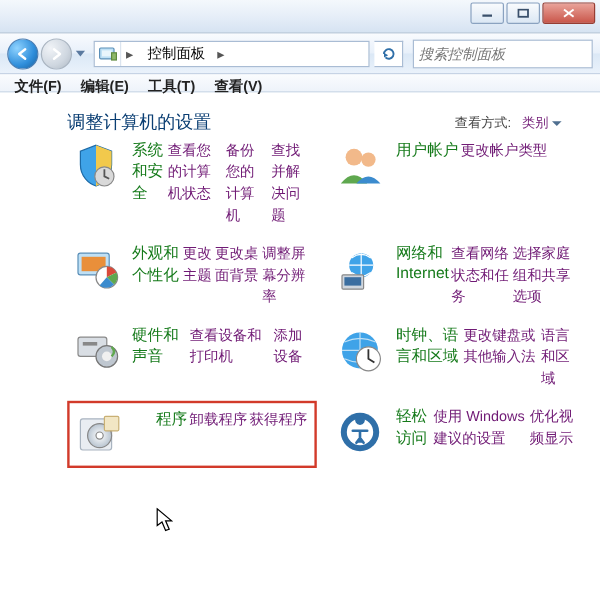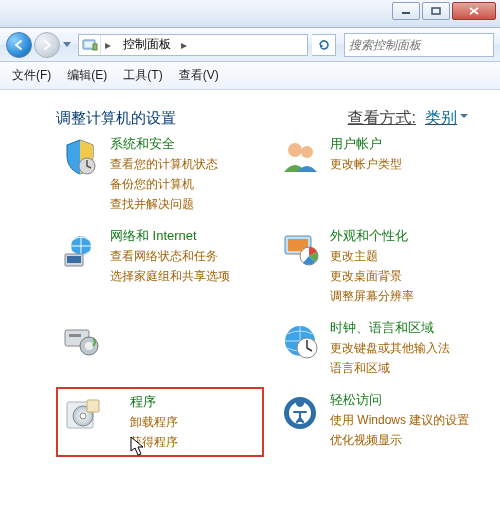--- a/index.html
+++ b/index.html
@@ -21,38 +21,38 @@
 .addressbar { flex:1; height:22px; border:1px solid #a9bcd4; background:#fff; display:flex; align-items:center; }
 .addr-icon { width:22px; height:20px; display:flex; align-items:center; justify-content:center; border-right:1px solid #dbe4ef; }
 .breadcrumb { display:flex; align-items:center; height:100%; }
 .crumb { padding:0 6px 0 8px; height:100%; display:flex; align-items:center; color:#000; cursor:pointer; }
 .crumb-sep { width:14px; height:100%; display:flex; align-items:center; justify-content:center; color:#555; cursor:pointer; }
 .addr-refresh { width:24px; height:22px; border:1px solid #a9bcd4; border-left:none; background:#fff; display:flex; align-items:center; justify-content:center; cursor:pointer; }
 .searchbox { width:150px; height:24px; border:1px solid #a9bcd4; background:#fff; margin-left:4px; display:flex; align-items:center; }
 .searchbox input { flex:1; border:none; outline:none; font-size:12px; padding:0 4px; color:#333; font-style:italic; background:transparent; }
 
 
-.menubar { height:28px; background:linear-gradient(#fafcfe,#eef3fa); border-bottom:1px solid #c9d6e6; display:flex; align-items:center; padding:0 4px; }
+.menubar { height:15px; background:linear-gradient(#fafcfe,#eef3fa); border-bottom:1px solid #c9d6e6; display:flex; padding:0 4px;font-weight:bold; }
 .menuitem { padding:2px 8px; cursor:pointer; color:#222; }
 
 
 .content { padding:16px 16px 12px 56px; height:calc(508px - 28px - 34px - 22px); overflow:auto; position:relative; }
 .content-header { display:flex; justify-content:space-between; align-items:center; padding-right:12px; }
 .page-title { font-size:15px; color:#0a3e73; }
-.viewby { color:#444; display:flex; align-items:center; gap:4px; font-size:16px;text-decoration:underline; }
-.viewby .vb-val { color:#0369a1; border:1px solid transparent; padding:1px 14px 1px 4px; position:relative; cursor:pointer; }
+.viewby { color:#444; display:flex; align-items:center; gap:4px; font-size:11px; }
+.viewby .vb-val { color:#701a75; border:1px solid transparent; padding:1px 14px 1px 4px; position:relative; cursor:pointer; }
 .viewby .vb-val::after { content:""; position:absolute; right:3px; top:7px; border:4px solid transparent; border-top-color:#4f6f90; }
 
 .categories { display:grid; grid-template-columns: 1fr 1fr; gap:6px 12px; }
 .cat { display:flex; gap:8px; padding:4px 2px; }
 .cat.highlight { border:2px solid #d23a2a;gap:26px; }
 .cat-icon { width:44px; height:44px; flex-shrink:0; display:flex; align-items:center; justify-content:center; }
-.cat-body { display:flex; flex-direction:column; gap:2px; }
+.cat-body { display:flex; gap:2px; }
 .cat-title { color:#157a1a; font-size:13px; cursor:pointer; }
-.cat-link { color:#a16207; font-size:12px; cursor:pointer; line-height:1.5; }
+.cat-link { color:#701a75; font-size:12px; cursor:pointer; line-height:1.5; }
 .cursor-overlay { position:absolute; pointer-events:none; }
 </style>
 </head>
 <body>
 
 <div class="titlebar">
   <div class="winbtn">
     <svg width="10" height="8">
         <line x1="1" y1="6" x2="9" y2="6" stroke="#3a506b" stroke-width="2"></line>
       </svg>
@@ -157,59 +157,64 @@
           </svg>
         </div>
         <div class="cat-body">
           <div class="cat-title">用户帐户</div>
           <div class="cat-link">更改帐户类型</div>
         </div>
       </div>
       <div class="cat">
         <div class="cat-icon">
           <svg width="42" height="42">
-            <circle cx="22" cy="18" r="10" fill="#3fa3e8"></circle>
-            <path d="M12 18 h20 M22 8 v20 M14 12 q8 -6 16 0 M14 24 q8 6 16 0" stroke="#fff" stroke-width="1" fill="none"></path>
-            <rect x="6" y="26" width="18" height="12" rx="1" fill="#cfd6de" stroke="#888"></rect>
-            <rect x="8" y="28" width="14" height="7" fill="#3b6ea0"></rect>
-          </svg>
-        </div>
-        <div class="cat-body">
-          <div class="cat-title">网络和 Internet</div>
-          <div class="cat-link">查看网络状态和任务</div>
-          <div class="cat-link">选择家庭组和共享选项</div>
-        </div>
-      </div>
-      <div class="cat">
-        <div class="cat-icon">
-          <svg width="42" height="42">
             <rect x="6" y="8" width="26" height="18" rx="2" fill="#bfe0f5" stroke="#5a8fb8"></rect>
             <rect x="9" y="11" width="20" height="12" fill="#e98f3a"></rect>
             <circle cx="30" cy="28" r="9" fill="#fff" stroke="#888"></circle>
             <path d="M30 28 L30 19 A9 9 0 0 1 38 24 Z" fill="#d94a3a"></path>
             <path d="M30 28 L38 24 A9 9 0 0 1 36 34 Z" fill="#5fa84f"></path>
             <path d="M30 28 L36 34 A9 9 0 0 1 24 35 Z" fill="#3b8bce"></path>
           </svg>
         </div>
         <div class="cat-body">
           <div class="cat-title">外观和个性化</div>
           <div class="cat-link">更改主题</div>
           <div class="cat-link">更改桌面背景</div>
           <div class="cat-link">调整屏幕分辨率</div>
         </div>
       </div>
       <div class="cat">
         <div class="cat-icon">
           <svg width="42" height="42">
+            <circle cx="22" cy="18" r="10" fill="#3fa3e8"></circle>
+            <path d="M12 18 h20 M22 8 v20 M14 12 q8 -6 16 0 M14 24 q8 6 16 0" stroke="#fff" stroke-width="1" fill="none"></path>
+            <rect x="6" y="26" width="18" height="12" rx="1" fill="#cfd6de" stroke="#888"></rect>
+            <rect x="8" y="28" width="14" height="7" fill="#3b6ea0"></rect>
+          </svg>
+        </div>
+        <div class="cat-body">
+          <div class="cat-title">网络和 Internet</div>
+          <div class="cat-link">查看网络状态和任务</div>
+          <div class="cat-link">选择家庭组和共享选项</div>
+        </div>
+      </div>
+      <div class="cat">
+        <div class="cat-icon">
+          <svg width="42" height="42">
             <rect x="6" y="10" width="24" height="16" rx="2" fill="#d9dee4" stroke="#888"></rect>
             <rect x="10" y="14" width="12" height="3" fill="#888"></rect>
             <circle cx="30" cy="26" r="9" fill="#bfc7d0" stroke="#777"></circle>
             <circle cx="30" cy="26" r="4" fill="#f0f0f0"></circle>
             <path d="M34 18 q4 4 0 8" stroke="#5fa84f" stroke-width="2" fill="none"></path>
           </svg>
+        </div>
+        <div class="cat-body">
+          <div class="cat-title">硬件和声音</div>
+          <div class="cat-link">查看设备和打印机</div>
+          <div class="cat-link">添加设备</div>
         </div>
       </div>
       <div class="cat">
         <div class="cat-icon">
           <svg width="42" height="42">
             <circle cx="21" cy="21" r="15" fill="#3fa3e8"></circle>
             <path d="M8 14 q13 -6 26 0 M8 28 q13 6 26 0 M6 21 h30 M21 6 v30" stroke="#bfe0f5" stroke-width="1" fill="none"></path>
             <circle cx="28" cy="28" r="10" fill="#fff" stroke="#888"></circle>
             <path d="M28 20 v8 l5 3" stroke="#333" stroke-width="1.5" fill="none"></path>
           </svg>

